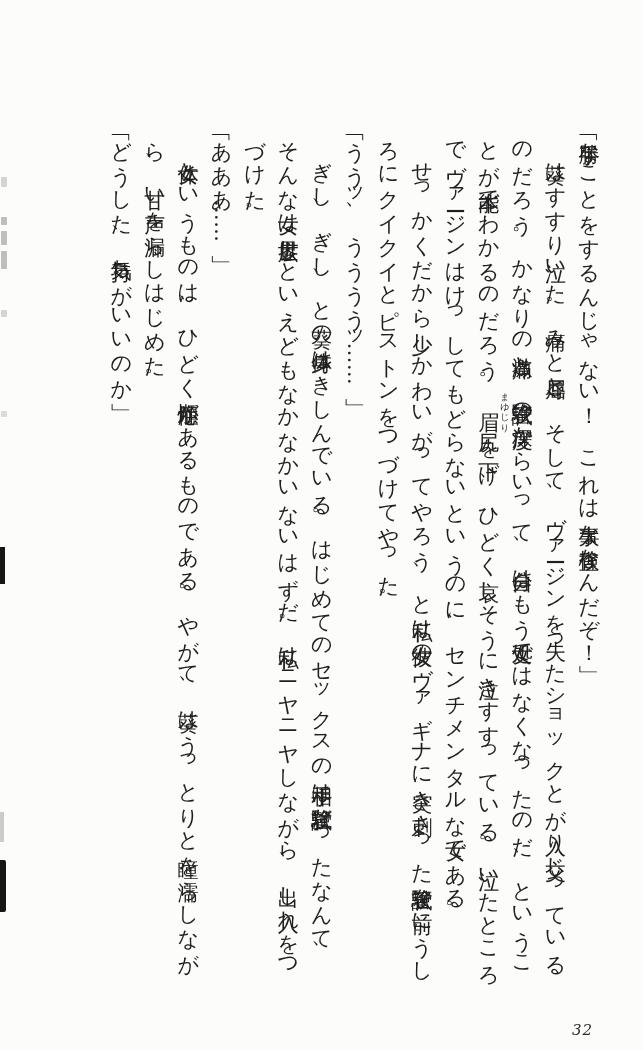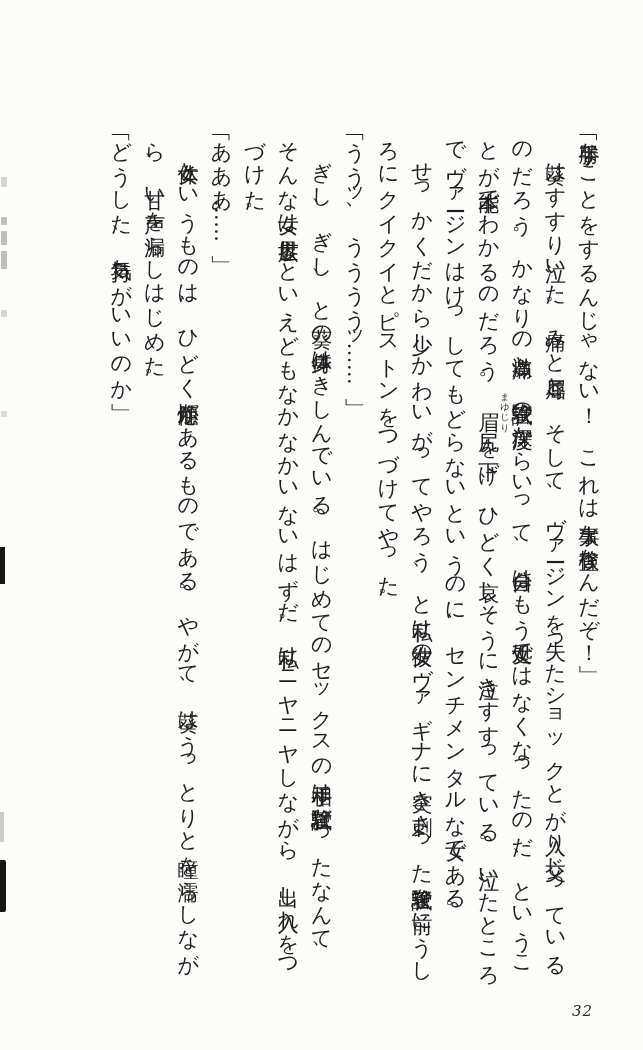--- a/index.html
+++ b/index.html
@@ -39,21 +39,21 @@
     text-indent: 1em;
   }
   ruby rt {
     font-size: 9px;
     letter-spacing: 0;
     color: #2a2a2a;
   }
   .page-number {
     position: absolute;
     right: 50px;
-    bottom: 30px;
+    bottom: 11px;
     font-size: 15px;
     font-style: italic;
     color: #2a2a2a;
     letter-spacing: 1px;
   }
   
   .artifact {
     position: absolute;
     background: #161616;
   }

